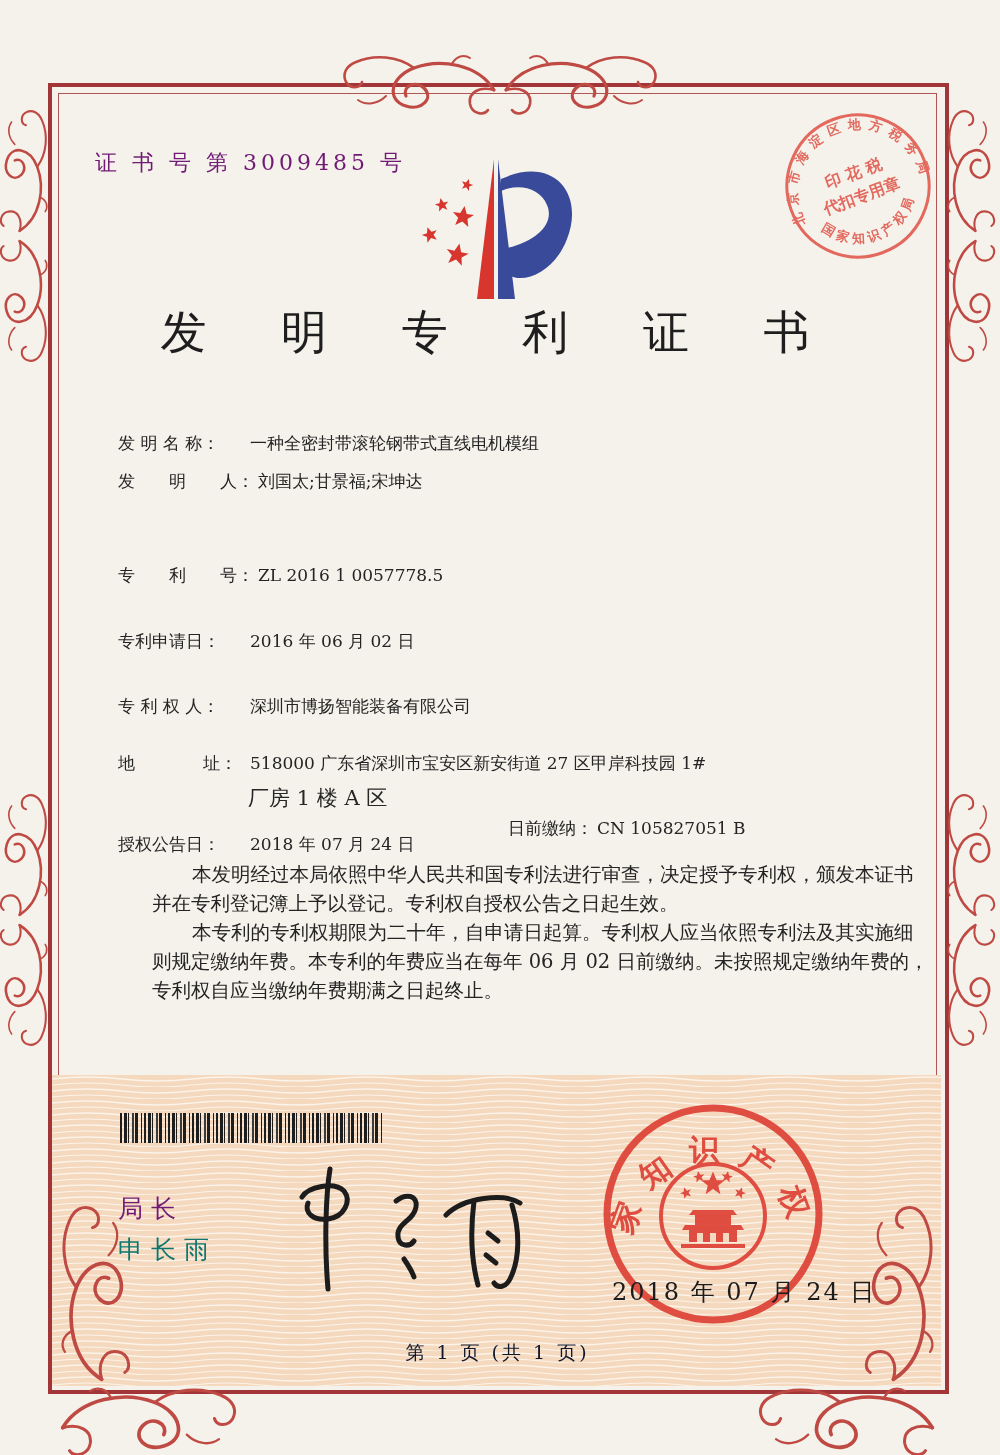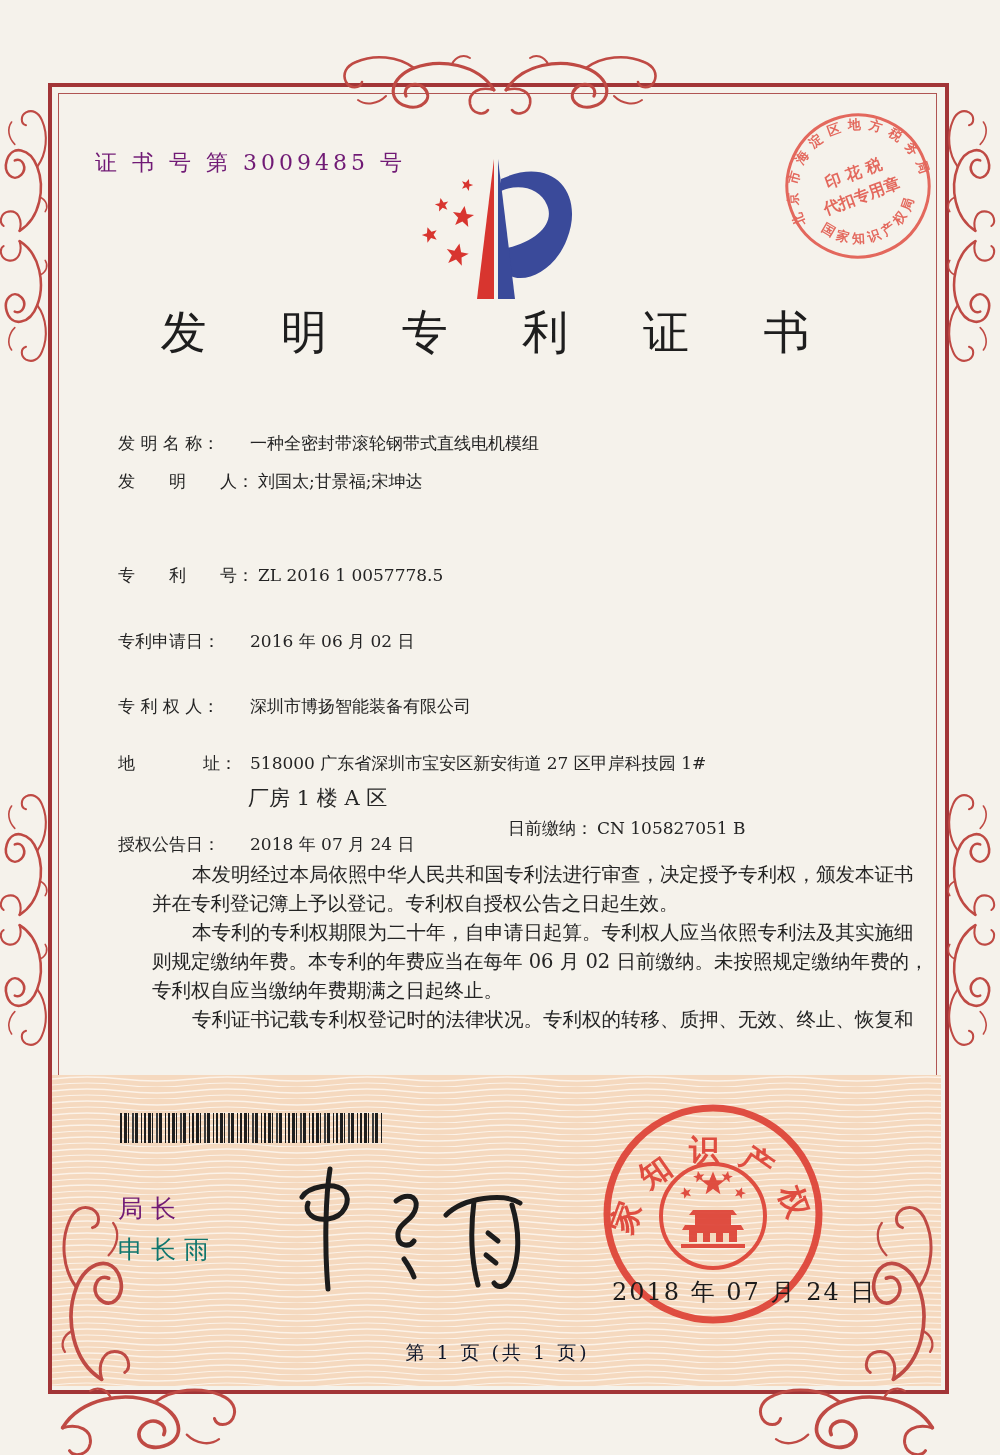--- a/index.html
+++ b/index.html
@@ -145,21 +145,20 @@
 <div class="abs row pair2" style="top:817px;">
   <span>日前缴纳：</span><span class="val">CN 105827051 B</span>
 </div>
 
 <div class="abs paras">
   <div class="pline indent">本发明经过本局依照中华人民共和国专利法进行审查，决定授予专利权，颁发本证书</div>
   <div class="pline">并在专利登记簿上予以登记。专利权自授权公告之日起生效。</div>
   <div class="pline indent">本专利的专利权期限为二十年，自申请日起算。专利权人应当依照专利法及其实施细</div>
   <div class="pline">则规定缴纳年费。本专利的年费应当在每年 06 月 02 日前缴纳。未按照规定缴纳年费的，</div>
   <div class="pline">专利权自应当缴纳年费期满之日起终止。</div>
-  <div class="pline indent">专利证书记载专利权登记时的法律状况。专利权的转移、质押、无效、终止、恢复和</div>
 </div>
 
 <div class="abs barcode"></div>
 
 <div class="abs sig-title">局长</div>
 <div class="abs sig-name">申长雨</div>
 
 <svg class="abs signature" width="260" height="132" viewBox="0 0 260 132">
   <g fill="none" stroke="#1c1c1c" stroke-width="5" stroke-linecap="round">
     <path d="M62,6 C58,30 56,80 60,126"></path>

